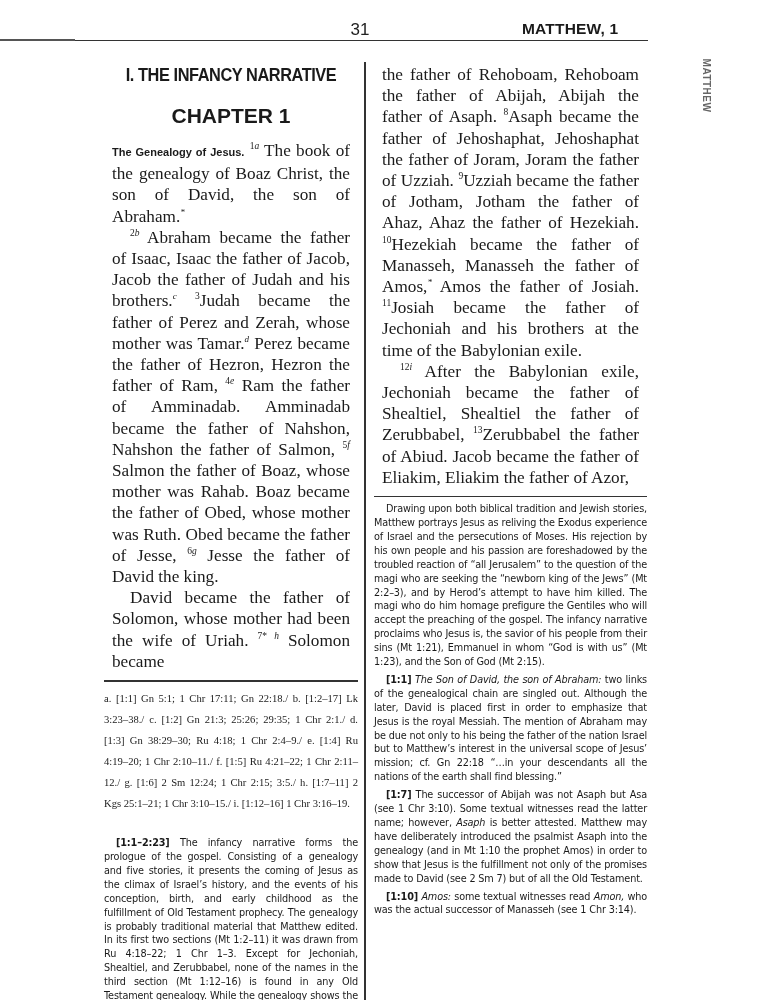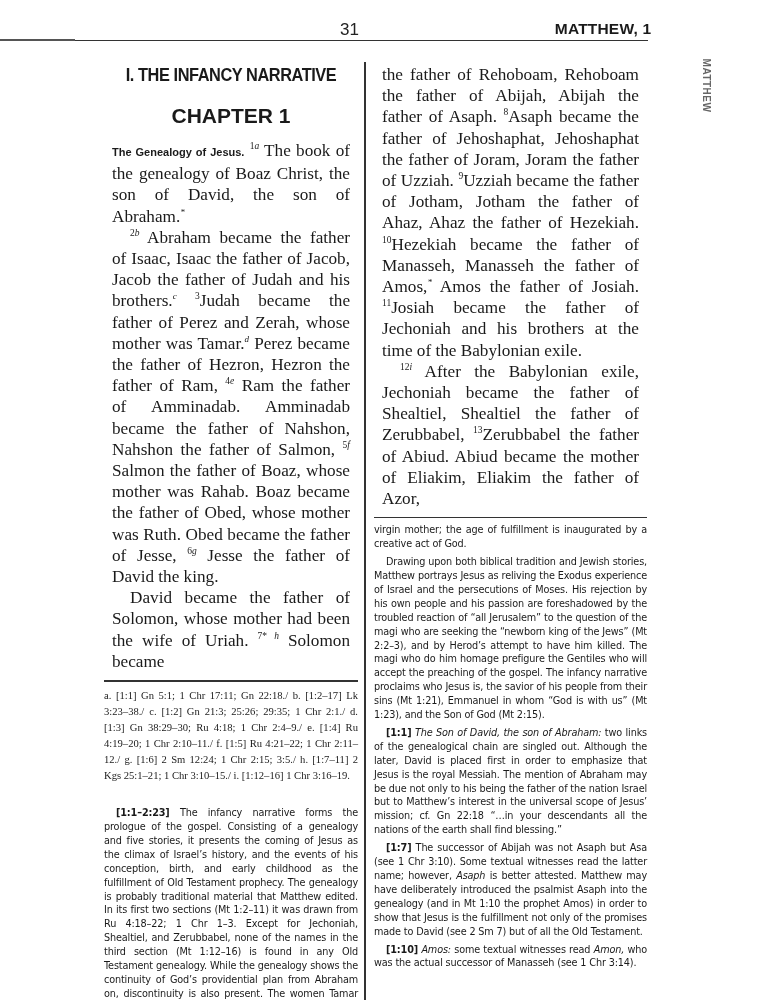--- a/index.html
+++ b/index.html
@@ -1,40 +1,40 @@
 <!DOCTYPE html>
 <html><head>
 <meta charset="utf-8">
 <style>
   html, body { margin:0; padding:0; background:#ffffff; }
   body { width:779px; height:1000px; position:relative; overflow:hidden; color:#1a1a1a; }
   .header-rule { position:absolute; left:0; top:40px; width:648px; height:1px; background:#333; }
   .header-rule-thick { position:absolute; left:0; top:39px; width:75px; height:2px; background:#555; }
-  .page-number { position:absolute; left:340px; top:20px; width:40px; text-align:left; font-family:"Liberation Sans", sans-serif; font-size:17px; color:#222; }
-  .running-head { position:absolute; left:534px; top:20px; width:138px; text-align:center; font-family:"Liberation Sans", sans-serif; font-weight:bold; font-size:15.5px; letter-spacing:0.2px; }
+  .page-number { position:absolute; left:340px; top:20px; width:40px; text-align:center; font-family:"Liberation Sans", sans-serif; font-size:17px; color:#222; }
+  .running-head { position:absolute; left:522px; top:20px; width:138px; text-align:left; font-family:"Liberation Sans", sans-serif; font-weight:bold; font-size:15.5px; letter-spacing:0.2px; }
   .thumb-tab { position:absolute; left:690px; top:60px; width:30px; height:60px; }
   .thumb-tab span { position:absolute; left:-10px; top:20px; transform:rotate(90deg); font-family:"Liberation Sans", sans-serif; font-weight:bold; font-size:10px; color:#666; letter-spacing:0.5px; white-space:nowrap; }
   .col-divider { position:absolute; left:364px; top:62px; width:1.5px; height:938px; background:#333; }
 
   .left-col { position:absolute; left:104px; top:60px; width:254px; }
   .right-col { position:absolute; left:374px; top:56px; width:273px; }
 
   .section-title { font-family:"Liberation Sans", sans-serif; font-weight:bold; font-size:19px; text-align:center; letter-spacing:-0.5px; transform:scaleX(0.86); margin:4px 0 18px 0; }
   .chapter-title { font-family:"Liberation Sans", sans-serif; font-weight:bold; font-size:21px; text-align:center; margin:0 0 12px 0; }
 
   .bible { font-family:"Liberation Serif", serif; font-size:17.2px; line-height:21.2px; text-align:justify; margin:8px; }
   .bible p { margin:0; }
   .bible .indent { text-indent:18px; }
   .pericope { font-family:"Liberation Sans", sans-serif; font-weight:bold; font-size:11px; }
   sup.v { font-size:9.5px; vertical-align:7px; line-height:0; }
   sup.v i { font-style:italic; }
   sup.f { font-size:9px; vertical-align:7px; line-height:0; font-style:italic; }
 
   .xref-rule { border-top:2px solid #333; margin:8px 0 6px 0; width:254px; }
-  .xrefs { font-family:"Liberation Serif", serif; font-size:10.6px; line-height:16px; text-align:justify; }
+  .xrefs { font-family:"Liberation Serif", serif; font-size:10.6px; line-height:21px; text-align:justify; }
 
   .notes { font-family:"DejaVu Sans", sans-serif; font-size:9.7px; line-height:13.9px; text-align:justify; letter-spacing:-0.15px; }
   .notes p { margin:0 0 4px 0; }
   .notes .indent { text-indent:12px; }
   .notes b { font-weight:bold; }
   .notes i { font-style:italic; }
   .notes-rule { border-top:1.5px solid #333; margin:4px 0 5px 0; width:273px; }
   .xref-gap { height:22px; }
 </style>
 </head>
@@ -72,24 +72,23 @@
     <p class="indent"><b>[1:1–2:23]</b><span> The infancy narrative forms the prologue of the gospel. Consisting of a genealogy and five stories, it presents the coming of Jesus as the climax of Israel’s history, and the events of his conception, birth, and early childhood as the fulfillment of Old Testament prophecy. The genealogy is probably traditional material that Matthew edited. In its first two sections (Mt 1:2–11) it was drawn from Ru 4:18–22; 1 Chr 1–3. Except for Jechoniah, Shealtiel, and Zerubbabel, none of the names in the third section (Mt 1:12–16) is found in any Old Testament genealogy. While the genealogy shows the continuity of God’s providential plan from Abraham on, discontinuity is also present. The women Tamar (Mt 1:3), Rahab and Ruth (Mt 1:5), and the wife of Uriah, Bathsheba (Mt 1:6), bore their sons through unions that were in varying degrees strange and unexpected. These “irregularities” culminate in the supreme “irregularity” of the Messiah’s birth of a</span></p>
   </div>
 </div>
 
 <div class="right-col">
   <div class="bible">
     <p>
       <span>the father of Rehoboam, Rehoboam the father of Abijah, Abijah the father of Asaph. </span><sup class="v">8</sup><span>Asaph became the father of Jehoshaphat, Jehoshaphat the father of Joram, Joram the father of Uzziah. </span><sup class="v">9</sup><span>Uzziah became the father of Jotham, Jotham the father of Ahaz, Ahaz the father of Hezekiah. </span><sup class="v">10</sup><span>Hezekiah became the father of Manasseh, Manasseh the father of Amos,</span><sup class="f">*</sup><span> Amos the father of Josiah. </span><sup class="v">11</sup><span>Josiah became the father of Jechoniah and his brothers at the time of the Babylonian exile.</span>
     </p>
     <p class="indent">
-      <sup class="v"><span>12</span><i>i</i></sup><span> After the Babylonian exile, Jechoniah became the father of Shealtiel, Shealtiel the father of Zerubbabel, </span><sup class="v">13</sup><span>Zerubbabel the father of Abiud. Abiud became the mother of Eliakim, Eliakim the father of Azor,</span>
+      <sup class="v"><span>12</span><i>i</i></sup><span> After the Babylonian exile, Jechoniah became the father of Shealtiel, Shealtiel the father of Zerubbabel, </span><sup class="v">13</sup><span>Zerubbabel the father of Abiud. Jacob became the father of Eliakim, Eliakim the father of Azor,</span>
     </p>
   </div>
   <div class="notes-rule"></div>
   <div class="notes">
-    <p>virgin mother; the age of fulfillment is inaugurated by a creative act of God.</p>
     <p class="indent">Drawing upon both biblical tradition and Jewish stories, Matthew portrays Jesus as reliving the Exodus experience of Israel and the persecutions of Moses. His rejection by his own people and his passion are foreshadowed by the troubled reaction of “all Jerusalem” to the question of the magi who are seeking the “newborn king of the Jews” (Mt 2:2–3), and by Herod’s attempt to have him killed. The magi who do him homage prefigure the Gentiles who will accept the preaching of the gospel. The infancy narrative proclaims who Jesus is, the savior of his people from their sins (Mt 1:21), Emmanuel in whom “God is with us” (Mt 1:23), and the Son of God (Mt 2:15).</p>
     <p class="indent"><b>[1:1]</b> <i>The Son of David, the son of Abraham:</i><span> two links of the genealogical chain are singled out. Although the later, David is placed first in order to emphasize that Jesus is the royal Messiah. The mention of Abraham may be due not only to his being the father of the nation Israel but to Matthew’s interest in the universal scope of Jesus’ mission; cf. Gn 22:18 “…in your descendants all the nations of the earth shall find blessing.”</span></p>
     <p class="indent"><b>[1:7]</b><span> The successor of Abijah was not Asaph but Asa (see 1 Chr 3:10). Some textual witnesses read the latter name; however, </span><i>Asaph</i><span> is better attested. Matthew may have deliberately introduced the psalmist Asaph into the genealogy (and in Mt 1:10 the prophet Amos) in order to show that Jesus is the fulfillment not only of the promises made to David (see 2 Sm 7) but of all the Old Testament.</span></p>
     <p class="indent"><b>[1:10]</b> <i>Amos:</i><span> some textual witnesses read </span><i>Amon,</i><span> who was the actual successor of Manasseh (see 1 Chr 3:14).</span></p>
   </div>
 </div>
 
 </body></html>

